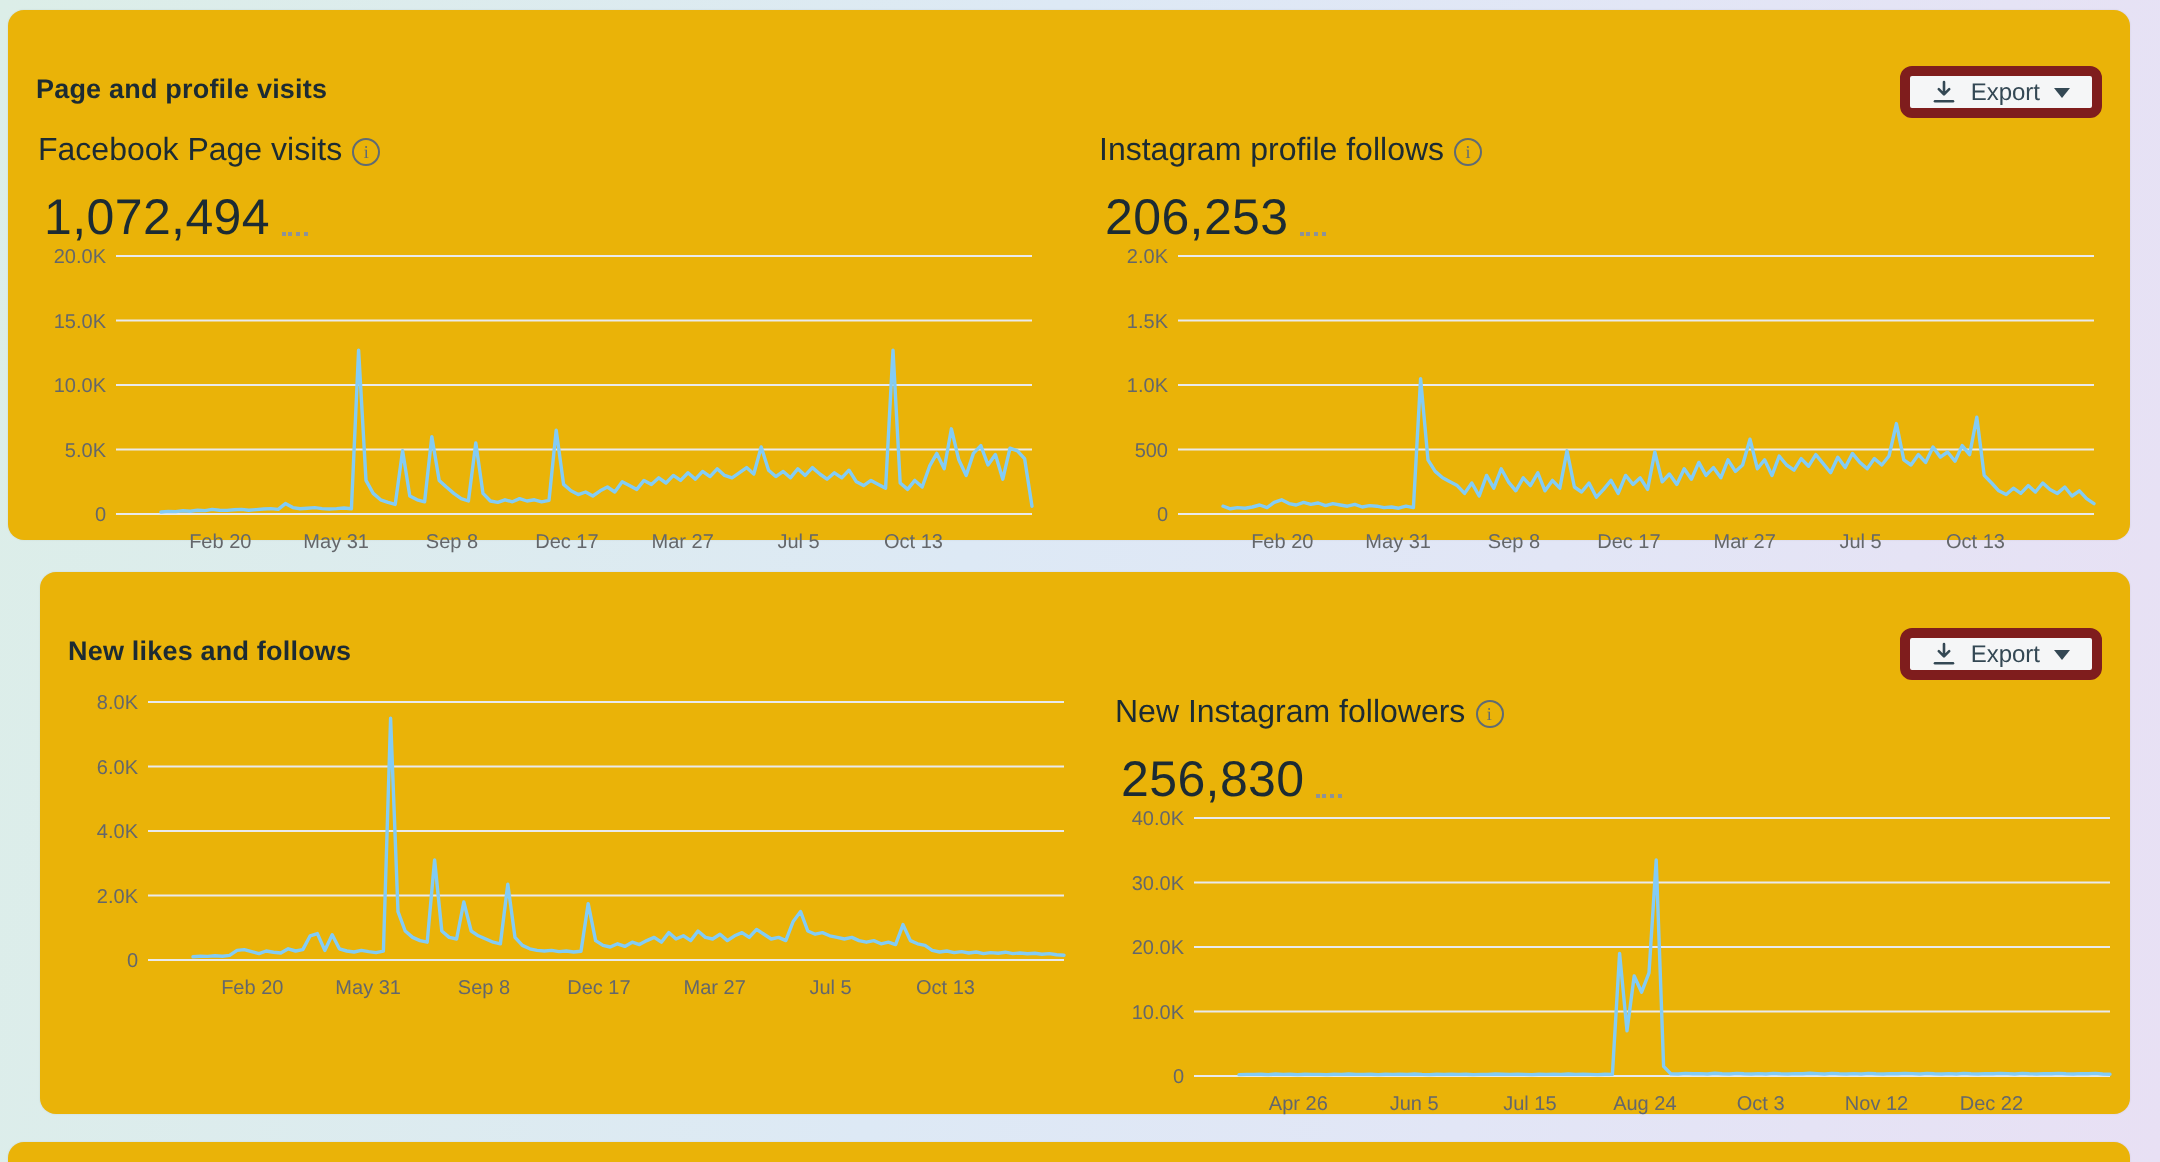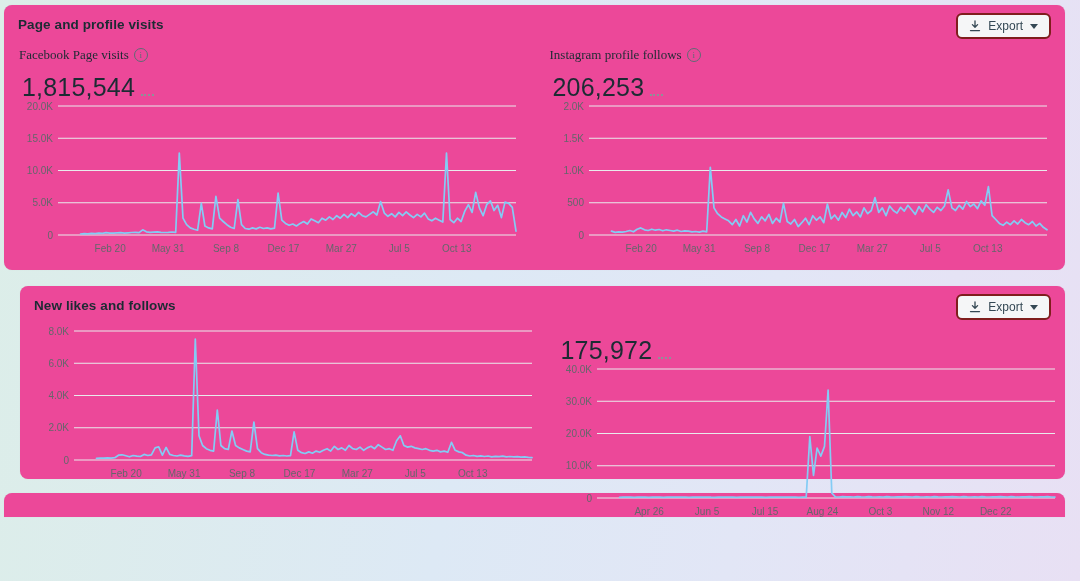--- a/index.html
+++ b/index.html
@@ -2,38 +2,38 @@
 <html><head>
 <meta charset="utf-8">
 <style>
   html,body{margin:0;padding:0;}
   body{
     width:1080px;height:581px;overflow:hidden;
     font-family:"Liberation Sans",sans-serif;
     background:linear-gradient(100deg,#dceee8 0%,#dde9f5 45%,#e2e6f6 70%,#e8e0f4 100%);
   }
   .card{
-    background:#ec4899;border-radius:8px;
-    margin:0 15px 0 4px;padding:8px 14px 0 14px;
+    background:#eab308;border-radius:8px;
+    margin:0 15px 0 4px;padding:28px 14px 0 14px;
     box-sizing:border-box;box-shadow:0 0 1px rgba(0,0,0,.10);
   }
   .card1{margin-top:5px;height:265px;}
-  .card2{margin-top:16px;height:193px;margin-left:20px;}
+  .card2{margin-top:16px;height:271px;margin-left:20px;}
   .card3{margin-top:14px;height:24px;border-radius:8px 8px 0 0;}
   .card-head{display:flex;justify-content:space-between;align-items:flex-start;height:32px;}
   .card-title{font-size:13.5px;font-weight:700;color:#1c2b33;padding-top:4px;letter-spacing:.1px;}
   .export{
     display:flex;align-items:center;gap:7px;background:#f5f6f7;
-    border:2px solid #7f1d1d;border-radius:6px;height:26px;padding:0 11px;
+    border:5px solid #7f1d1d;border-radius:6px;height:26px;padding:0 11px;
     font-size:12px;color:#344854;cursor:pointer;font-family:"Liberation Sans",sans-serif;
   }
   .caret{width:0;height:0;border-left:4px solid transparent;border-right:4px solid transparent;border-top:5px solid #344854;}
   .panels{display:flex;gap:28px;}
   .panel{flex:1;min-width:0;}
-  .metric-label-row{font-size:13px;color:#1c2b33;margin:2px 0 0 1px;font-family:Liberation Serif, serif;}
+  .metric-label-row{font-size:16px;color:#1c2b33;margin:2px 0 0 1px;}
   .info{
     display:inline-block;width:12px;height:12px;border:1px solid #5f6b75;border-radius:50%;
     font-size:9px;line-height:12px;text-align:center;color:#5f6b75;margin-left:5px;vertical-align:1px;
   }
   .info::before{content:"i";font-family:"Liberation Serif",serif;}
   .value-row{display:flex;align-items:flex-end;gap:6px;margin:5px 0 1px 4px;height:32px;}
   .metric-value{font-size:25px;color:#1c2b33;letter-spacing:.2px;line-height:1;}
   .dotted{width:13px;border-bottom:2px dotted #8d9298;margin-bottom:4px;}
   svg.chart{display:block;}
   svg.chart text{font-family:"Liberation Sans",sans-serif;}
@@ -52,21 +52,21 @@
       <span>Export</span>
       <span class="caret"></span>
     </button>
   </div>
   <div class="panels">
     <div class="panel">
       <div class="metric-label-row">
         <span>Facebook Page visits</span><span class="info"></span>
       </div>
       <div class="value-row">
-        <span class="metric-value">1,815,544</span>
+        <span class="metric-value">1,072,494</span>
         <span class="dotted"></span>
       </div>
       <svg class="chart" width="502" height="158">
           <line x1="40" x2="498" y1="5" y2="5" stroke="#e9eaec" stroke-width="1"></line>
           <text x="35" y="8.5" text-anchor="end" font-size="10" fill="#64676b">20.0K</text>
           <line x1="40" x2="498" y1="37.25" y2="37.25" stroke="#e9eaec" stroke-width="1"></line>
           <text x="35" y="40.75" text-anchor="end" font-size="10" fill="#64676b">15.0K</text>
           <line x1="40" x2="498" y1="69.5" y2="69.5" stroke="#e9eaec" stroke-width="1"></line>
           <text x="35" y="73" text-anchor="end" font-size="10" fill="#64676b">10.0K</text>
           <line x1="40" x2="498" y1="101.75" y2="101.75" stroke="#e9eaec" stroke-width="1"></line>
@@ -144,22 +144,25 @@
           <text x="150.072" y="151" text-anchor="middle" font-size="10" fill="#64676b">May 31</text>
           <text x="207.984" y="151" text-anchor="middle" font-size="10" fill="#64676b">Sep 8</text>
           <text x="265.44" y="151" text-anchor="middle" font-size="10" fill="#64676b">Dec 17</text>
           <text x="323.352" y="151" text-anchor="middle" font-size="10" fill="#64676b">Mar 27</text>
           <text x="381.264" y="151" text-anchor="middle" font-size="10" fill="#64676b">Jul 5</text>
           <text x="438.71999999999997" y="151" text-anchor="middle" font-size="10" fill="#64676b">Oct 13</text>
           <polyline points="62.5,132.4 66.2,132.1 69.8,132.2 73.5,131.9 77.2,132.1 80.8,131.7 84.5,129.2 88.1,128.8 91.8,129.8 95.5,130.8 99.1,129.5 102.8,130.1 106.4,130.5 110.1,128.4 113.8,129.5 117.4,128.8 121.1,121.9 124.7,120.8 128.4,129.2 132.1,121.4 135.7,128.4 139.4,129.5 143.0,130.0 146.7,129.2 150.3,129.8 154.0,130.3 157.7,129.6 161.3,13.1 165.0,109.8 168.6,119.5 172.3,122.7 176.0,124.3 179.6,125.1 183.3,84.0 186.9,119.5 190.6,122.7 194.3,123.5 197.9,105.0 201.6,119.5 205.2,121.9 208.9,123.5 212.6,125.1 216.2,125.9 219.9,96.1 223.5,122.7 227.2,126.7 230.9,128.4 234.5,129.2 238.2,129.5 241.8,129.2 245.5,129.8 249.2,129.5 252.8,130.0 256.5,129.6 260.1,105.8 263.8,124.3 267.5,126.7 271.1,127.5 274.8,125.9 278.4,127.2 282.1,125.1 285.7,126.3 289.4,124.3 293.1,122.7 296.7,125.1 300.4,120.3 304.0,123.5 307.7,121.9 311.4,124.3 315.0,119.5 318.7,122.7 322.3,123.5 326.0,121.1 329.7,124.3 333.3,121.9 337.0,120.3 340.6,122.7 344.3,118.7 348.0,121.1 351.6,123.5 355.3,122.7 358.9,124.3 362.6,114.7 366.3,109.8 369.9,119.5 373.6,121.1 377.2,120.3 380.9,121.9 384.6,122.7 388.2,123.5 391.9,122.7 395.5,124.3 399.2,125.1 402.9,124.3 406.5,125.9 410.2,125.1 413.8,126.3 417.5,116.3 421.2,124.3 424.8,125.9 428.5,126.7 432.1,129.2 435.8,130.0 439.4,129.5 443.1,130.3 446.8,129.8 450.4,130.5 454.1,130.0 457.7,130.8 461.4,130.3 465.1,130.6 468.7,130.1 472.4,130.8 476.0,130.5 479.7,130.9 483.4,130.6 487.0,131.1 490.7,130.8 494.3,131.4 498.0,131.6" fill="none" stroke="#83ccf5" stroke-width="1.7" stroke-linejoin="round" stroke-linecap="round"></polyline>
         </svg>
     </div>
     <div class="panel">
+      <div class="metric-label-row">
+        <span>New Instagram followers</span><span class="info"></span>
+      </div>
       <div class="value-row">
-        <span class="metric-value">175,972</span>
+        <span class="metric-value">256,830</span>
         <span class="dotted"></span>
       </div>
       <svg class="chart" width="502" height="158">
           <line x1="40" x2="498" y1="5" y2="5" stroke="#e9eaec" stroke-width="1"></line>
           <text x="35" y="8.5" text-anchor="end" font-size="10" fill="#64676b">40.0K</text>
           <line x1="40" x2="498" y1="37.25" y2="37.25" stroke="#e9eaec" stroke-width="1"></line>
           <text x="35" y="40.75" text-anchor="end" font-size="10" fill="#64676b">30.0K</text>
           <line x1="40" x2="498" y1="69.5" y2="69.5" stroke="#e9eaec" stroke-width="1"></line>
           <text x="35" y="73" text-anchor="end" font-size="10" fill="#64676b">20.0K</text>
           <line x1="40" x2="498" y1="101.75" y2="101.75" stroke="#e9eaec" stroke-width="1"></line>

